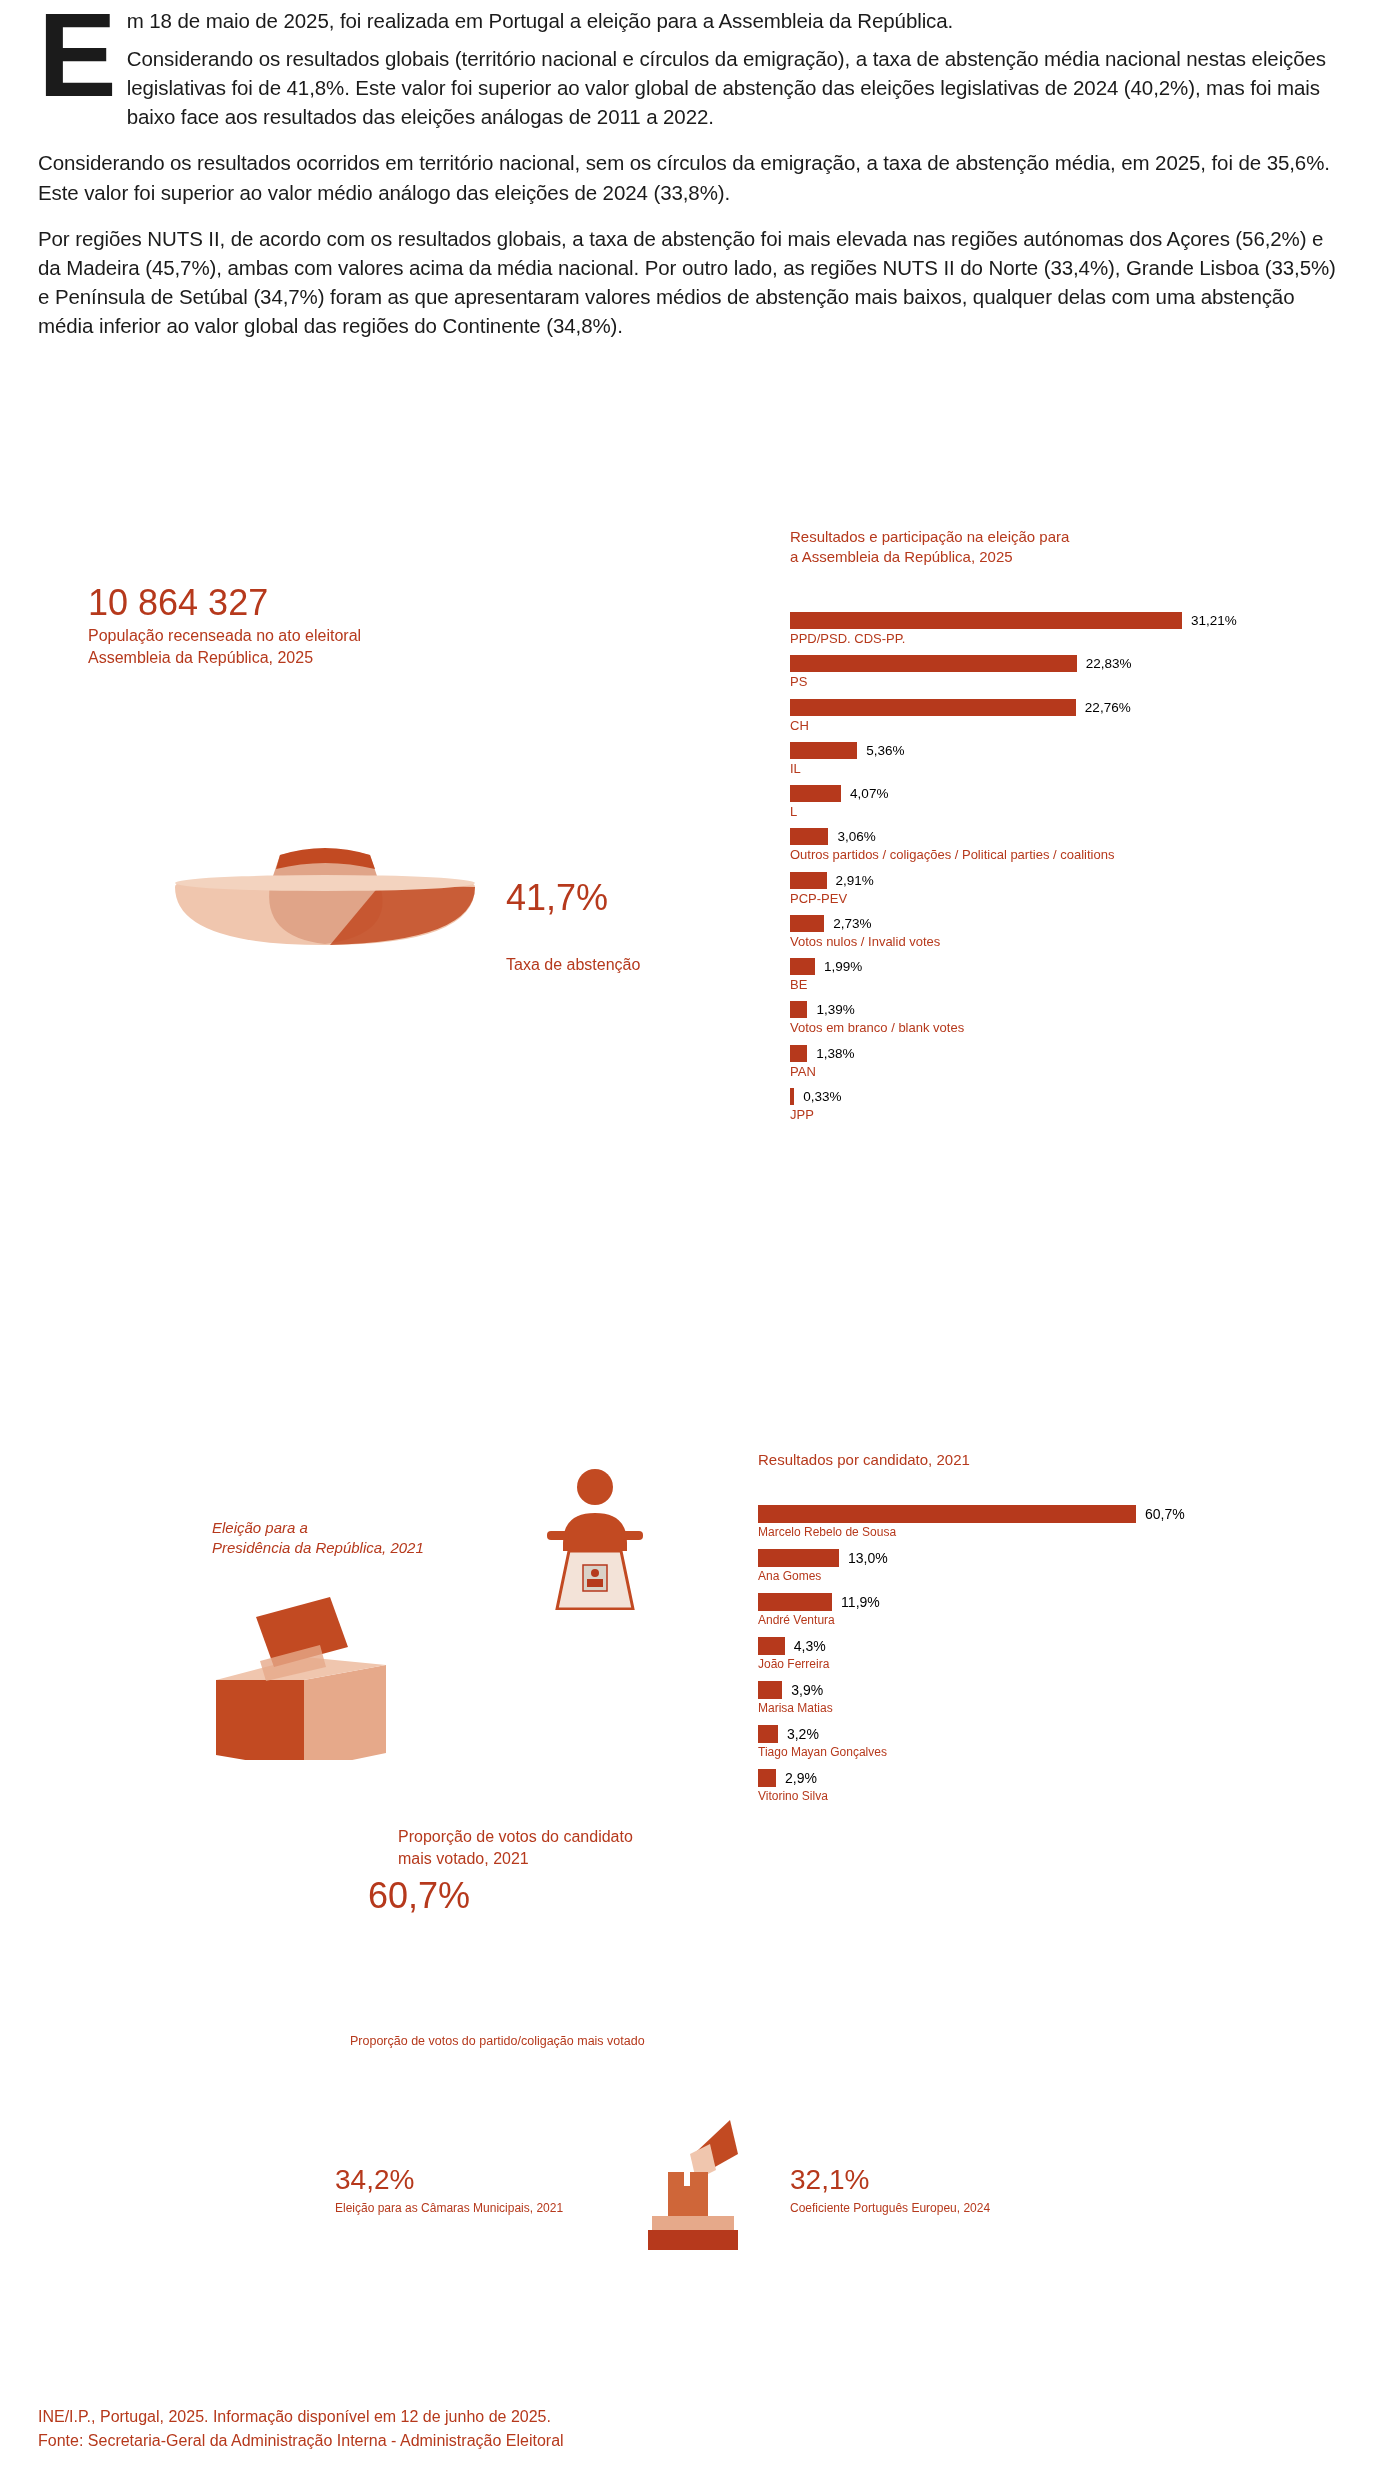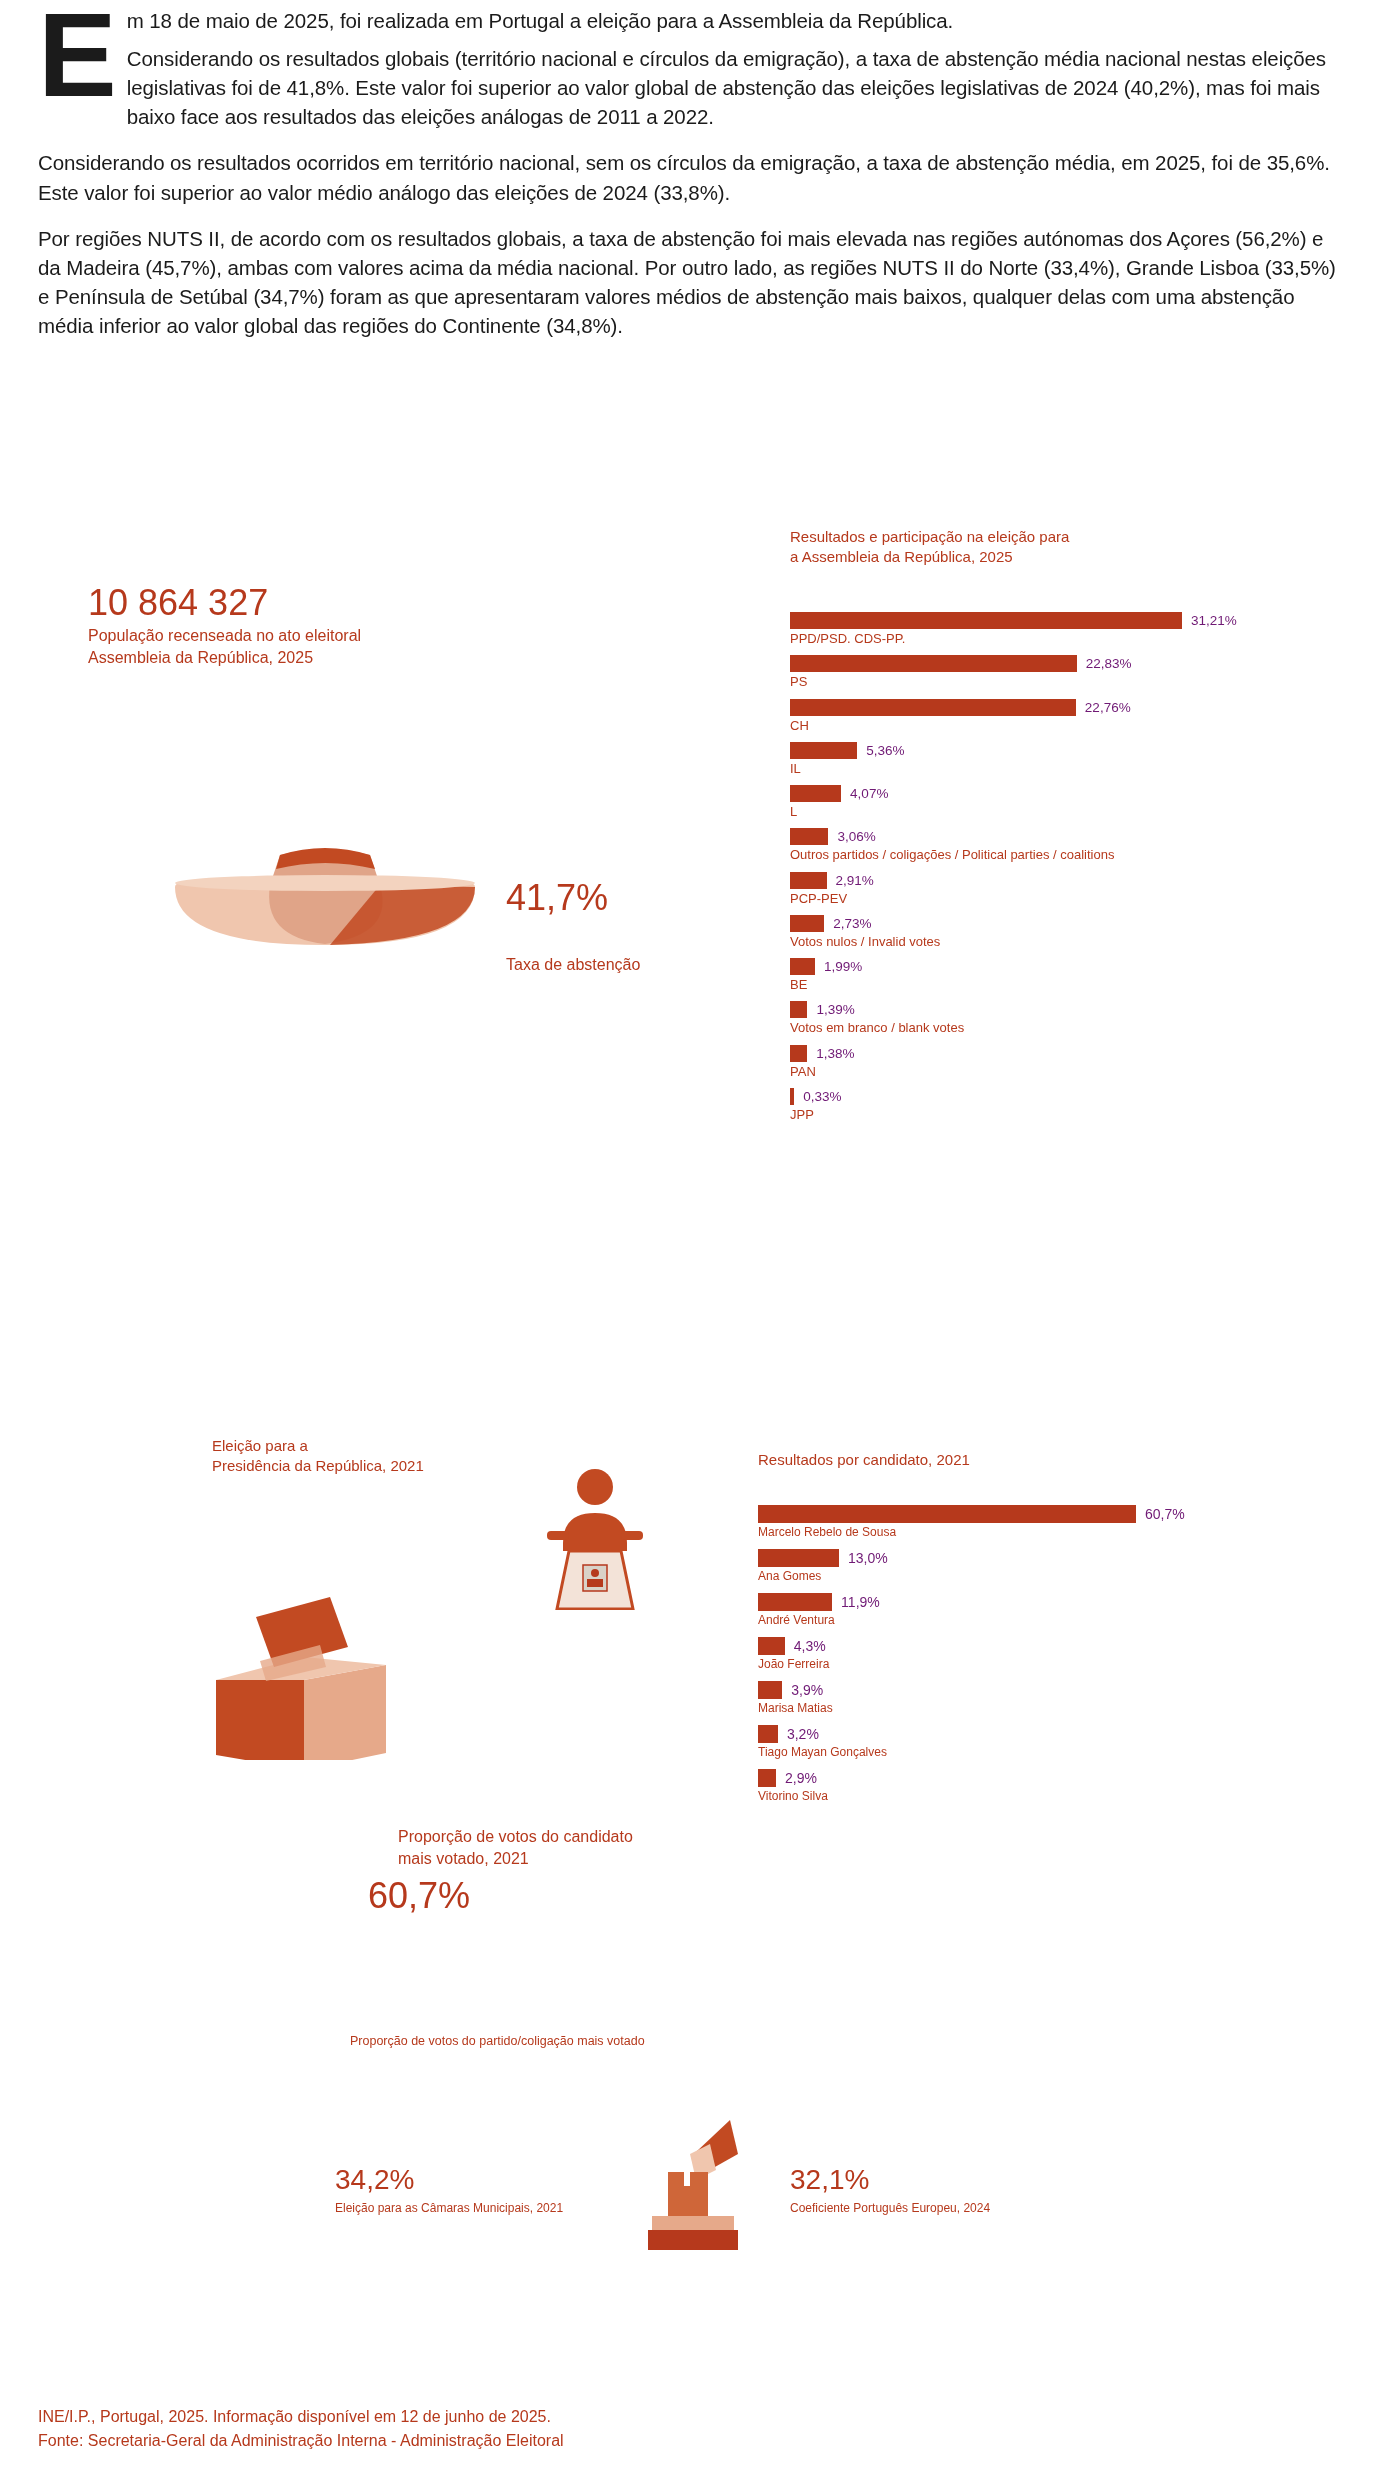--- a/index.html
+++ b/index.html
@@ -30,21 +30,21 @@
   
   .bignum{position:absolute;color:#b6391c;font-size:36px;line-height:1;font-weight:400;}
   .bignum.small{font-size:28px;}
   .caption{position:absolute;color:#b6391c;font-size:16px;line-height:1.35;}
 
   
   .barchart{position:absolute;}
   .bar-row{position:relative;margin-bottom:0px;}
   .bar-wrap{display:flex;align-items:center;height:17px;}
   .bar{height:17px;background:#b6391c;}
-  .bar-val{color:#701a75;font-size:13.5px;margin-left:9px;white-space:nowrap;}
+  .bar-val{color:#000000;font-size:13.5px;margin-left:9px;white-space:nowrap;}
   .bar-label{color:#b6391c;font-size:13px;line-height:1.25;margin:2px 0 8px 0;white-space:nowrap;}
 
   .barchart2 .bar-wrap{height:18px;}
   .barchart2 .bar{height:18px;}
   .barchart2 .bar-val{font-size:14px;}
   .barchart2 .bar-label{font-size:12px;margin:2px 0 9px 0;}
 
   
   .footer{position:absolute;left:38px;top:2405px;color:#b6391c;font-size:16px;line-height:1.5;}
 
@@ -166,21 +166,21 @@
       </div>
       <div class="bar-row">
         <div class="bar-wrap">
           <div class="bar" style="width: 4.14483px; background: rgb(182, 57, 28);"></div>
           <span class="bar-val">0,33%</span>
         </div>
         <div class="bar-label">JPP</div>
       </div>
     </div>
 
-  <div class="sec-title" style="left:212px;top:1436px;width:330px;white-space:pre-line;">Eleição para a
+  <div class="sec-title" style="left:212px;top:1518px;width:330px;white-space:pre-line;font-style:italic;">Eleição para a
 Presidência da República, 2021</div>
 
   <div class="sec-title" style="left:758px;top:1443px;width:420px;margin-top:7px;">Resultados por candidato, 2021</div>
 
   <div class="ill" style="left:525px;top:1465px;">
     <svg width="140" height="145" viewBox="0 0 140 145">
       <circle cx="70" cy="22" r="18" fill="#c24a22"></circle>
       <path d="M38 78 Q38 48 70 48 Q102 48 102 78 L102 86 L38 86 Z" fill="#c24a22"></path>
       <rect x="22" y="66" width="22" height="9" rx="4" fill="#c24a22"></rect>
       <rect x="96" y="66" width="22" height="9" rx="4" fill="#c24a22"></rect>

